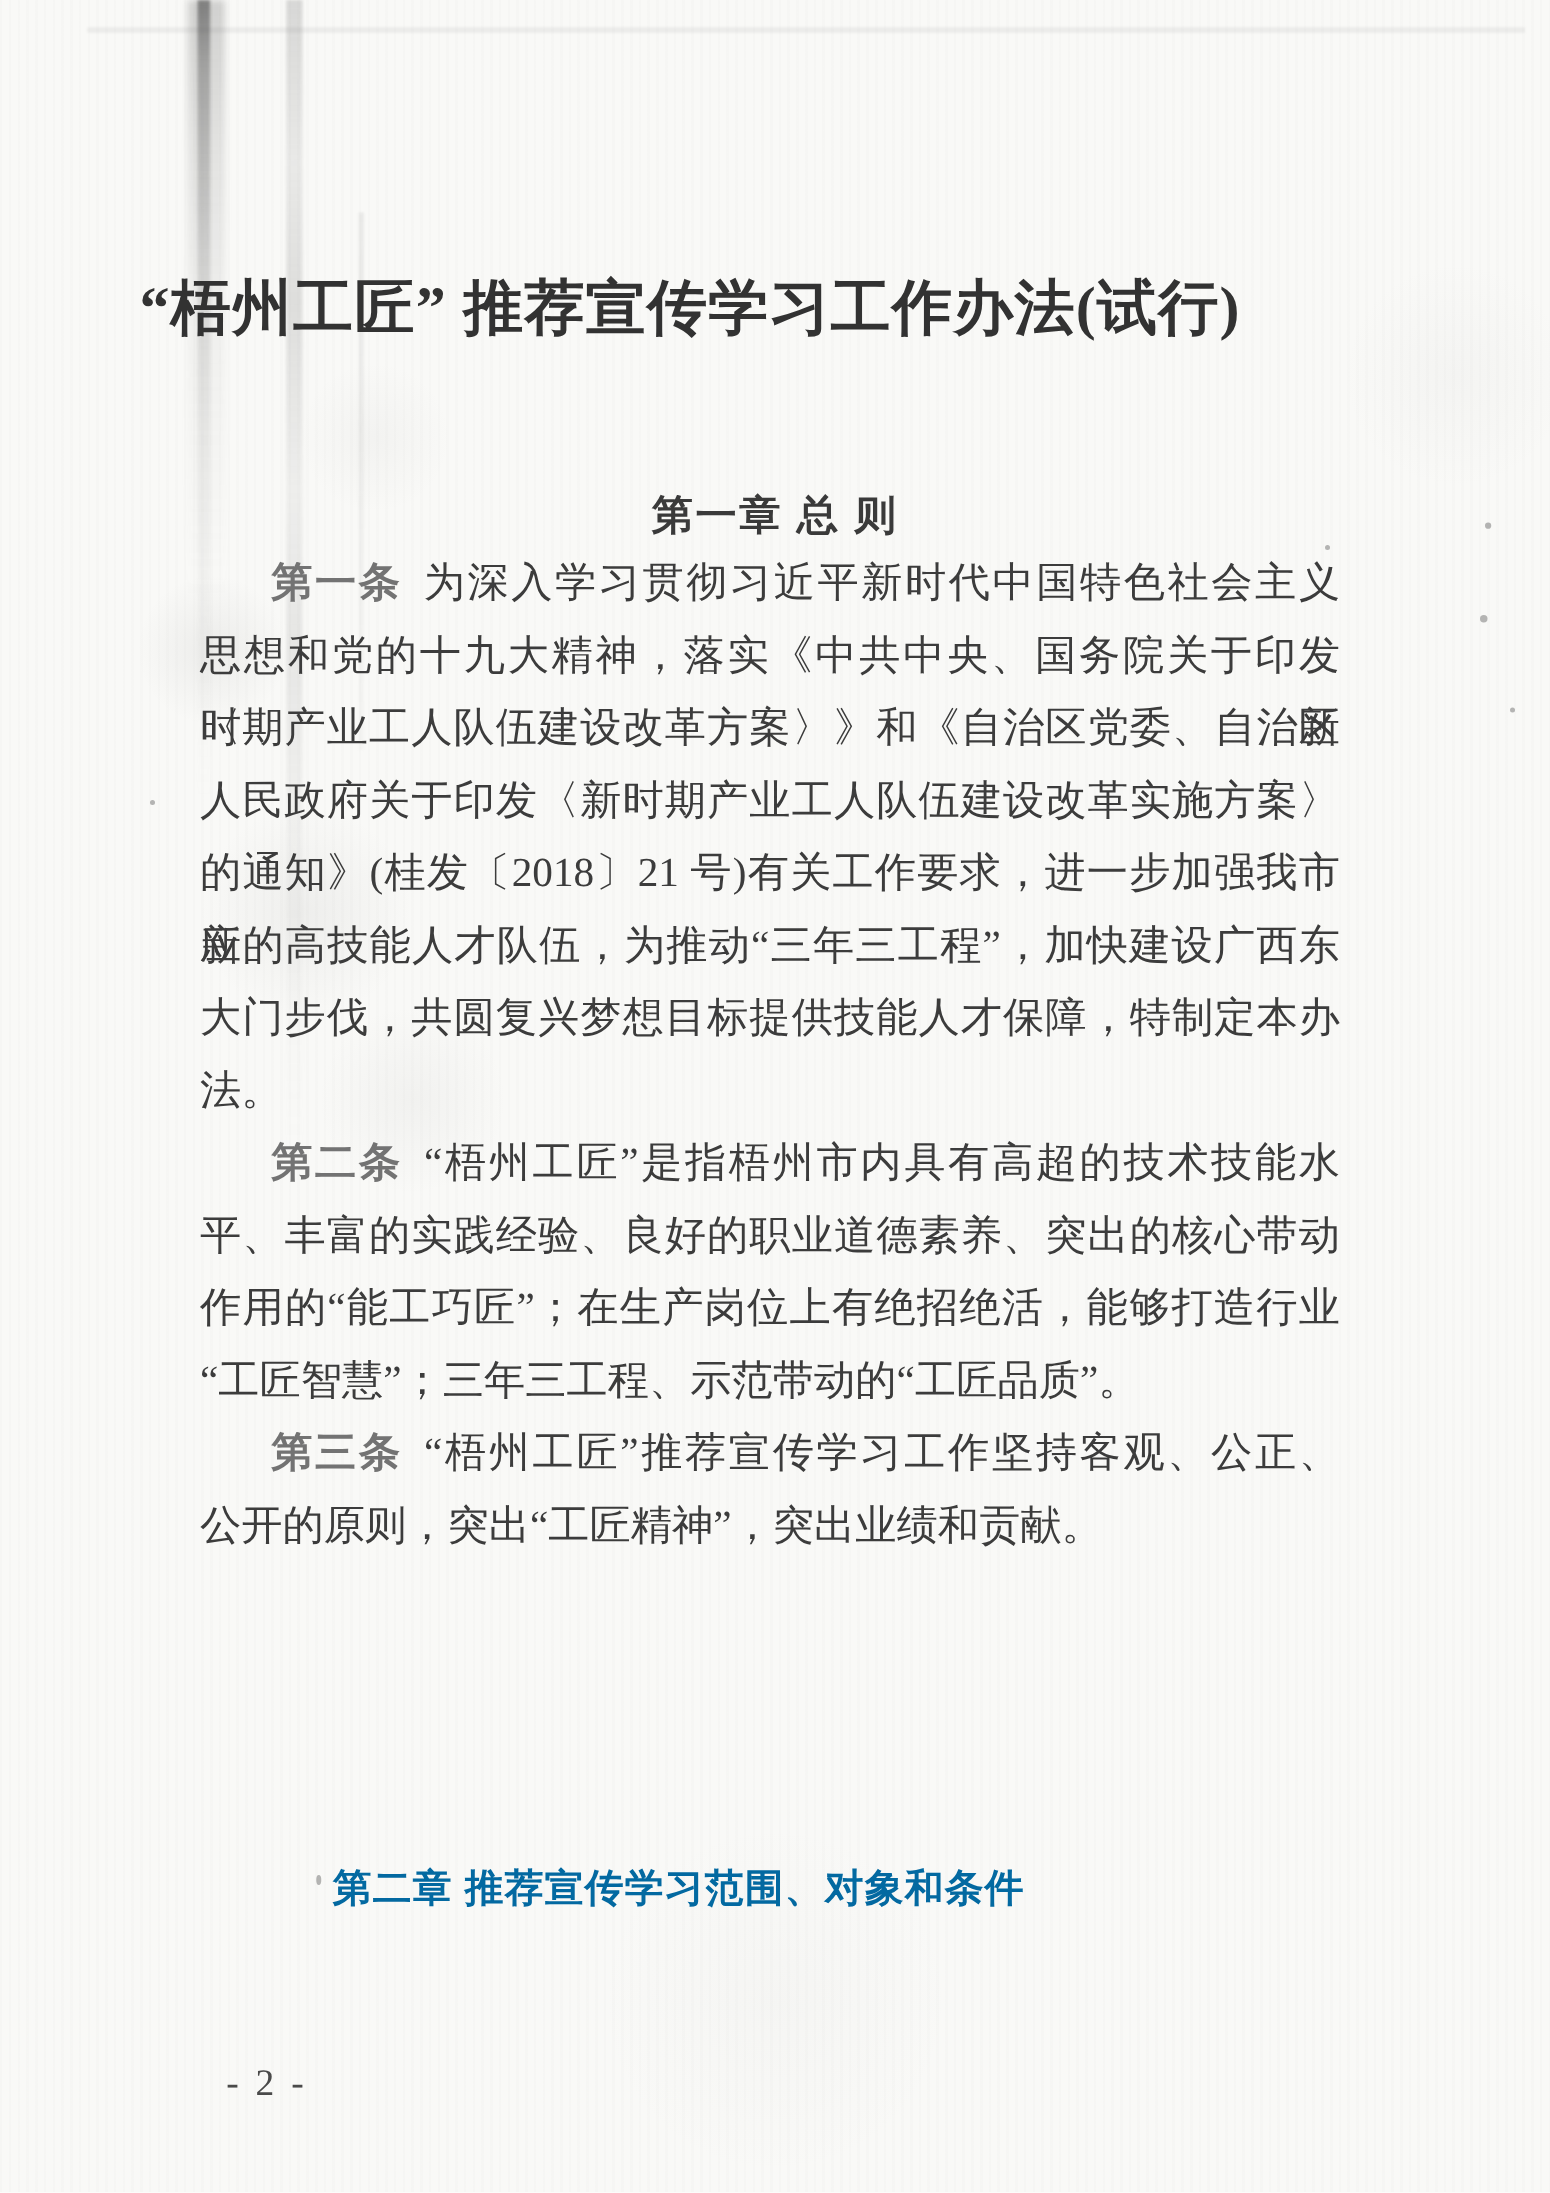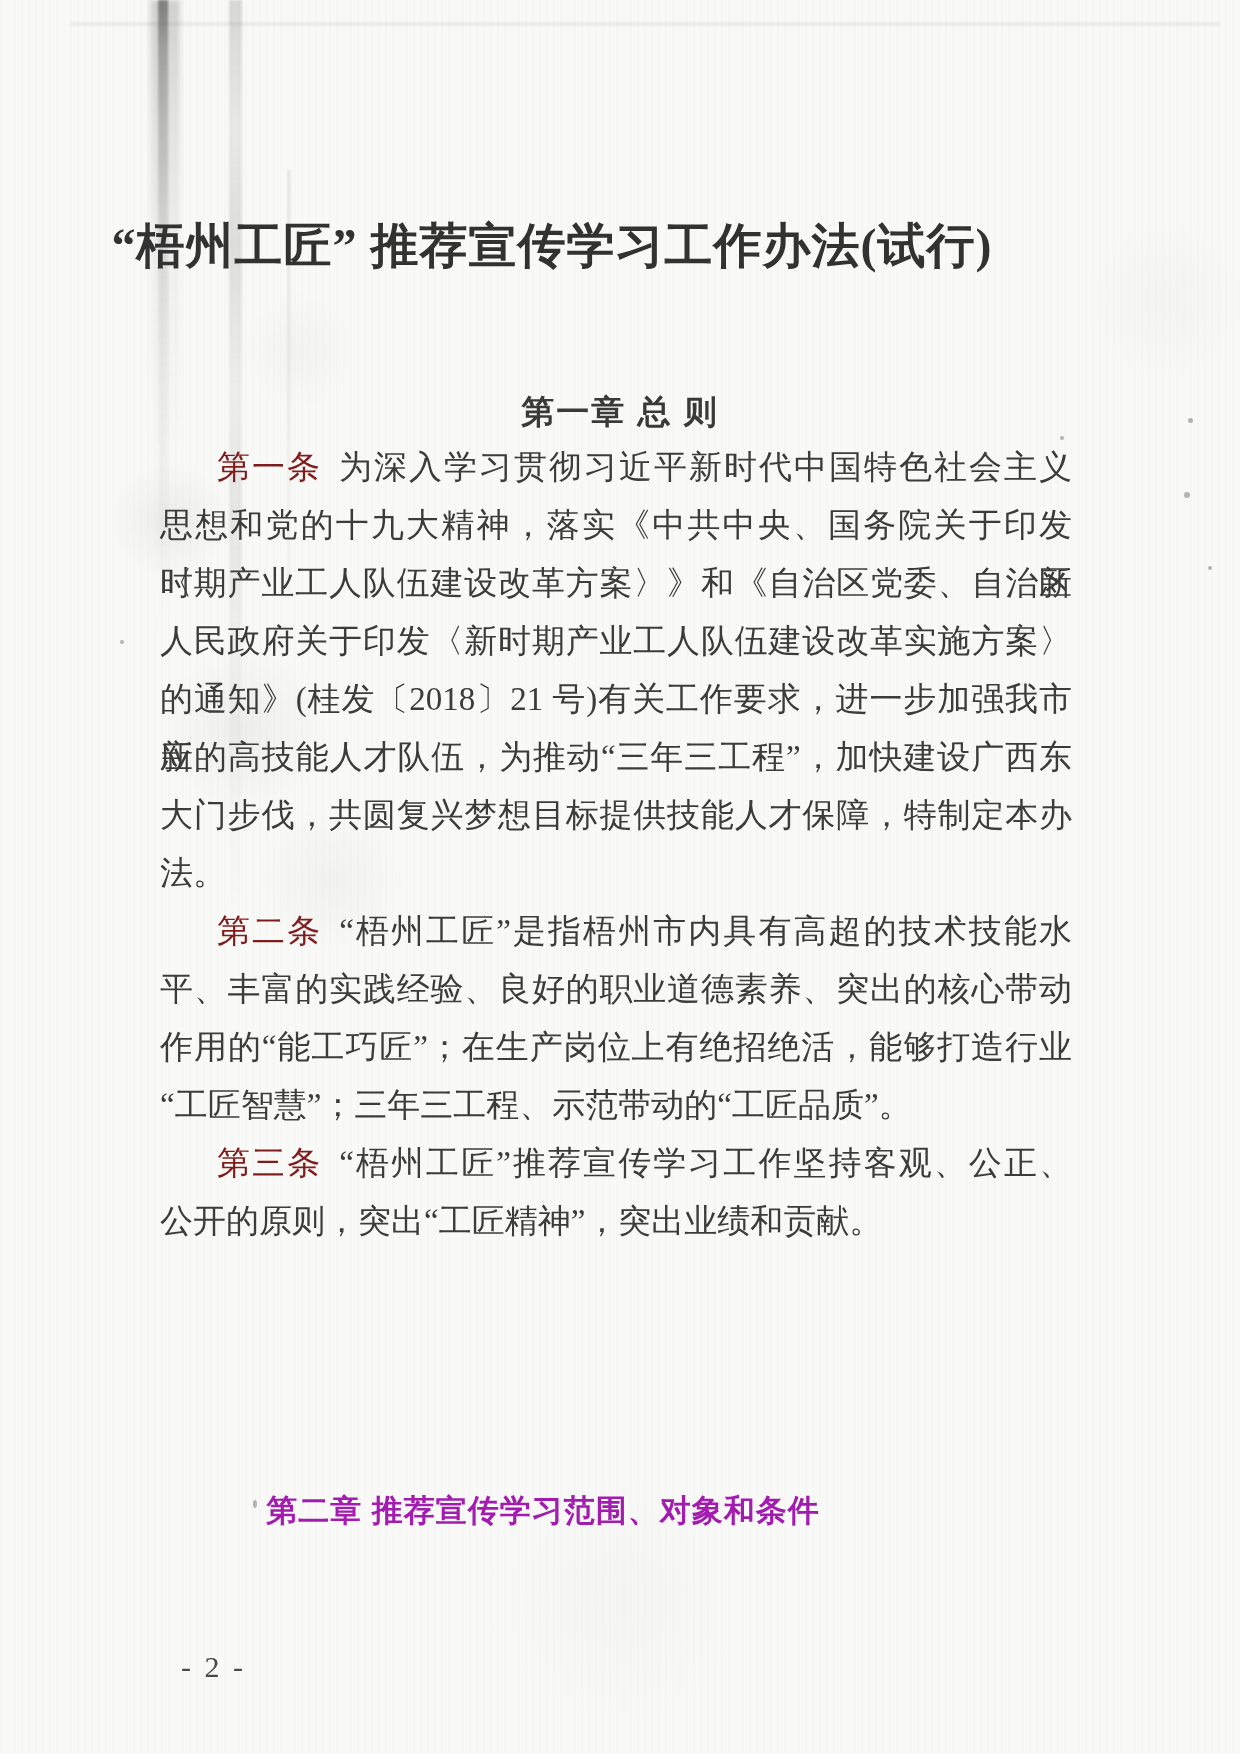--- a/index.html
+++ b/index.html
@@ -71,26 +71,26 @@
     font-family:"Liberation Sans","DejaVu Sans",sans-serif;
     font-size:33px;font-weight:bold;letter-spacing:2px;color:#3a3a3a;margin-top:24px;
   }
   .bodytext{
     position:absolute;top:438px;left:160px;width:912px;
     font-size:33px;line-height:58px;color:#3c3c3c;
   }
   .line{height:58px;text-align:justify;text-align-last:justify;}
   .line.end{text-align-last:left;}
   .line.ind{padding-left:57px;}
-  .lbl{font-weight:normal;margin-right:17px;color:#7f1d1d;}
+  .lbl{font-weight:bold;margin-right:17px;color:#737373;}
   .h2{
     position:absolute;top:1490px;left:0;width:1086px;
     text-align:center;white-space:nowrap;
     font-family:"Liberation Sans","DejaVu Sans",sans-serif;
-    font-size:31px;font-weight:bold;letter-spacing:1px;color:#a21caf;
+    font-size:31px;font-weight:bold;letter-spacing:1px;color:#0369a1;
   }
   .pageno{
     position:absolute;top:1650px;left:181px;
     font-size:30px;letter-spacing:3px;color:#4a4a4a;white-space:nowrap;
   }
 </style>
 </head>
 <body>
 
 <div class="page">

